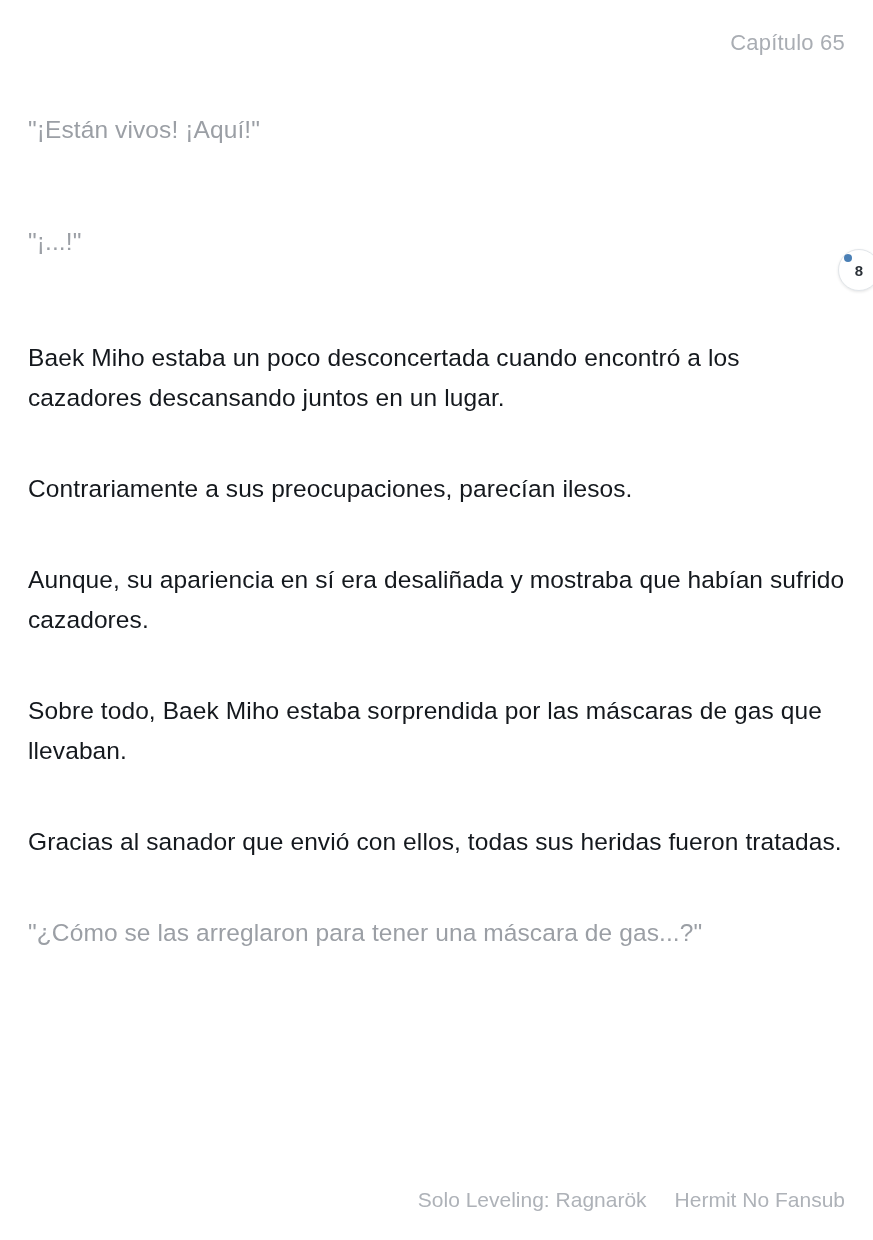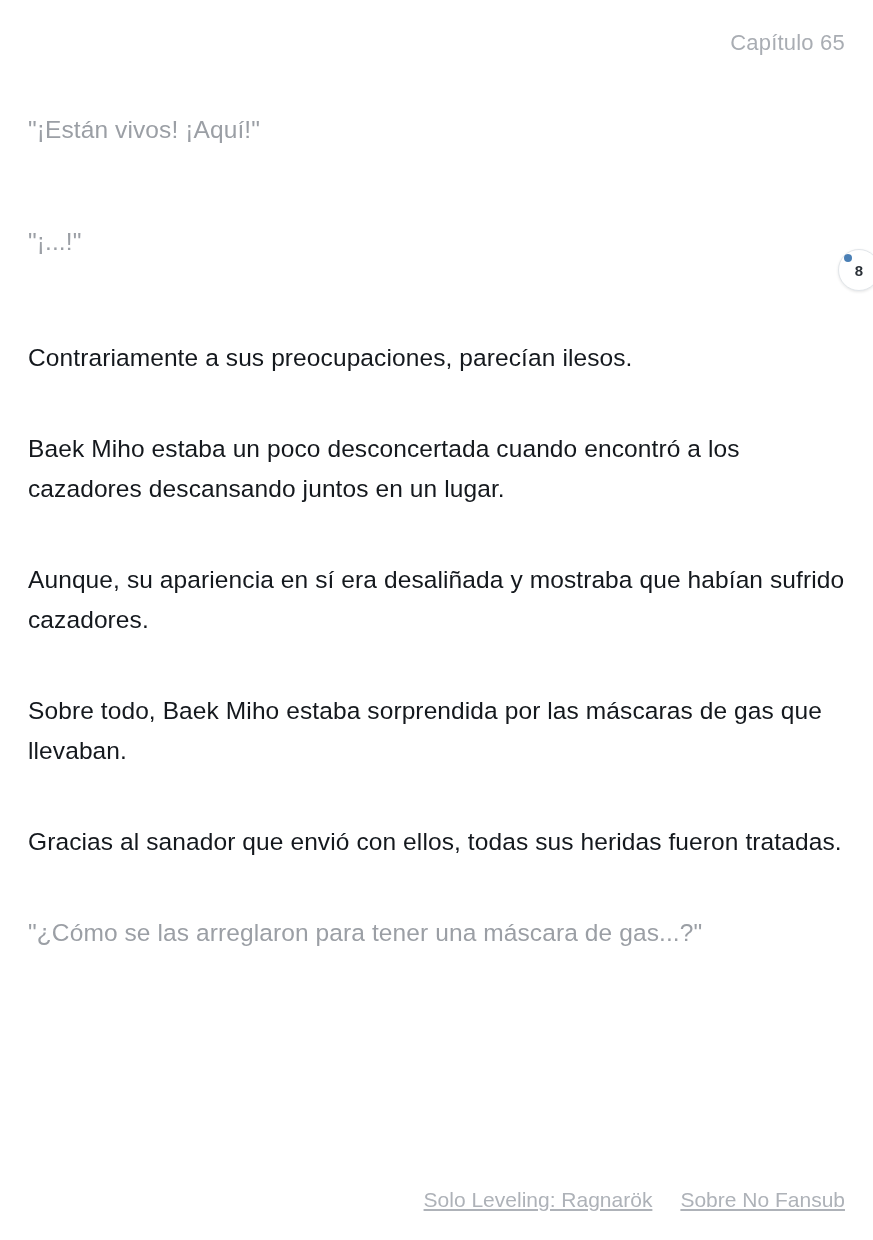--- a/index.html
+++ b/index.html
@@ -84,44 +84,43 @@
     bottom: 28px;
     left: 0;
     width: 873px;
     display: flex;
     justify-content: flex-end;
     gap: 28px;
     padding-right: 28px;
     box-sizing: border-box;
     font-size: 21px;
     color: #aeb2b8;
-    text-decoration: underline;
   }
 </style>
 </head>
 <body>
 
 <div class="page">
 
   <div class="chapter-header">Capítulo 65</div>
 
   <div class="content">
     <p class="para muted dialogue-top">"¡Están vivos! ¡Aquí!"</p>
     <p class="para muted dialogue-second">"¡...!"</p>
+    <p class="para">Baek Miho estaba un poco desconcertada cuando encontró a los cazadores descansando juntos en un lugar.</p>
     <p class="para">Contrariamente a sus preocupaciones, parecían ilesos.</p>
-    <p class="para">Baek Miho estaba un poco desconcertada cuando encontró a los cazadores descansando juntos en un lugar.</p>
     <p class="para">Aunque, su apariencia en sí era desaliñada y mostraba que habían sufrido cazadores.</p>
     <p class="para">Sobre todo, Baek Miho estaba sorprendida por las máscaras de gas que llevaban.</p>
     <p class="para">Gracias al sanador que envió con ellos, todas sus heridas fueron tratadas.</p>
     <p class="para muted">"¿Cómo se las arreglaron para tener una máscara de gas...?"</p>
   </div>
 
   <div class="page-badge">
     <span class="dot"></span>
     <span class="num">8</span>
   </div>
 
   <div class="footer">
     <span>Solo Leveling: Ragnarök</span>
-    <span>Sobre No Fansub</span>
+    <span>Hermit No Fansub</span>
   </div>
 
 </div>
 
 </body></html>

